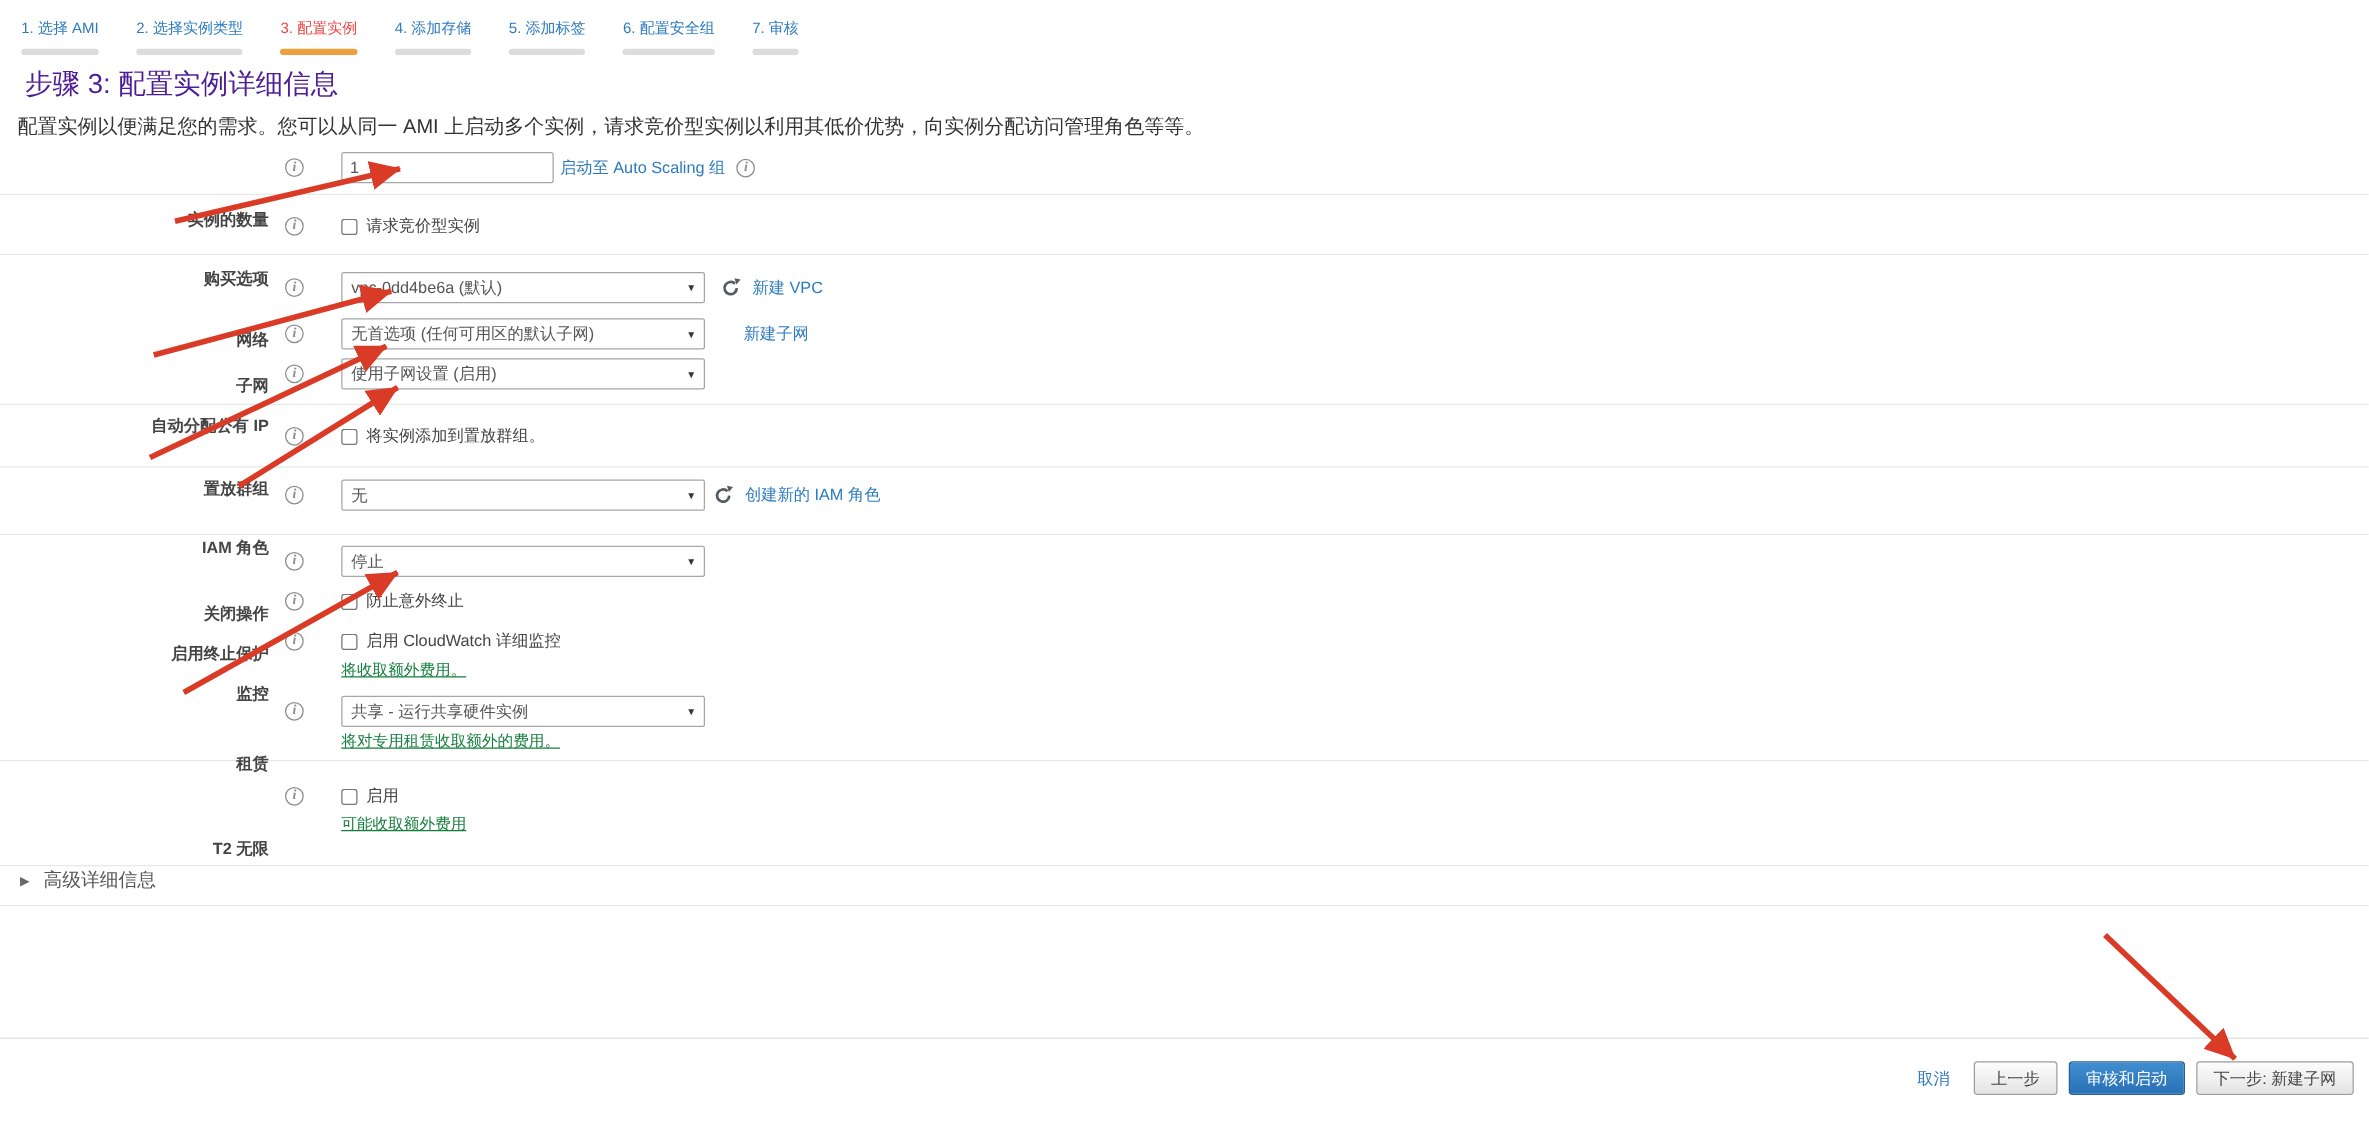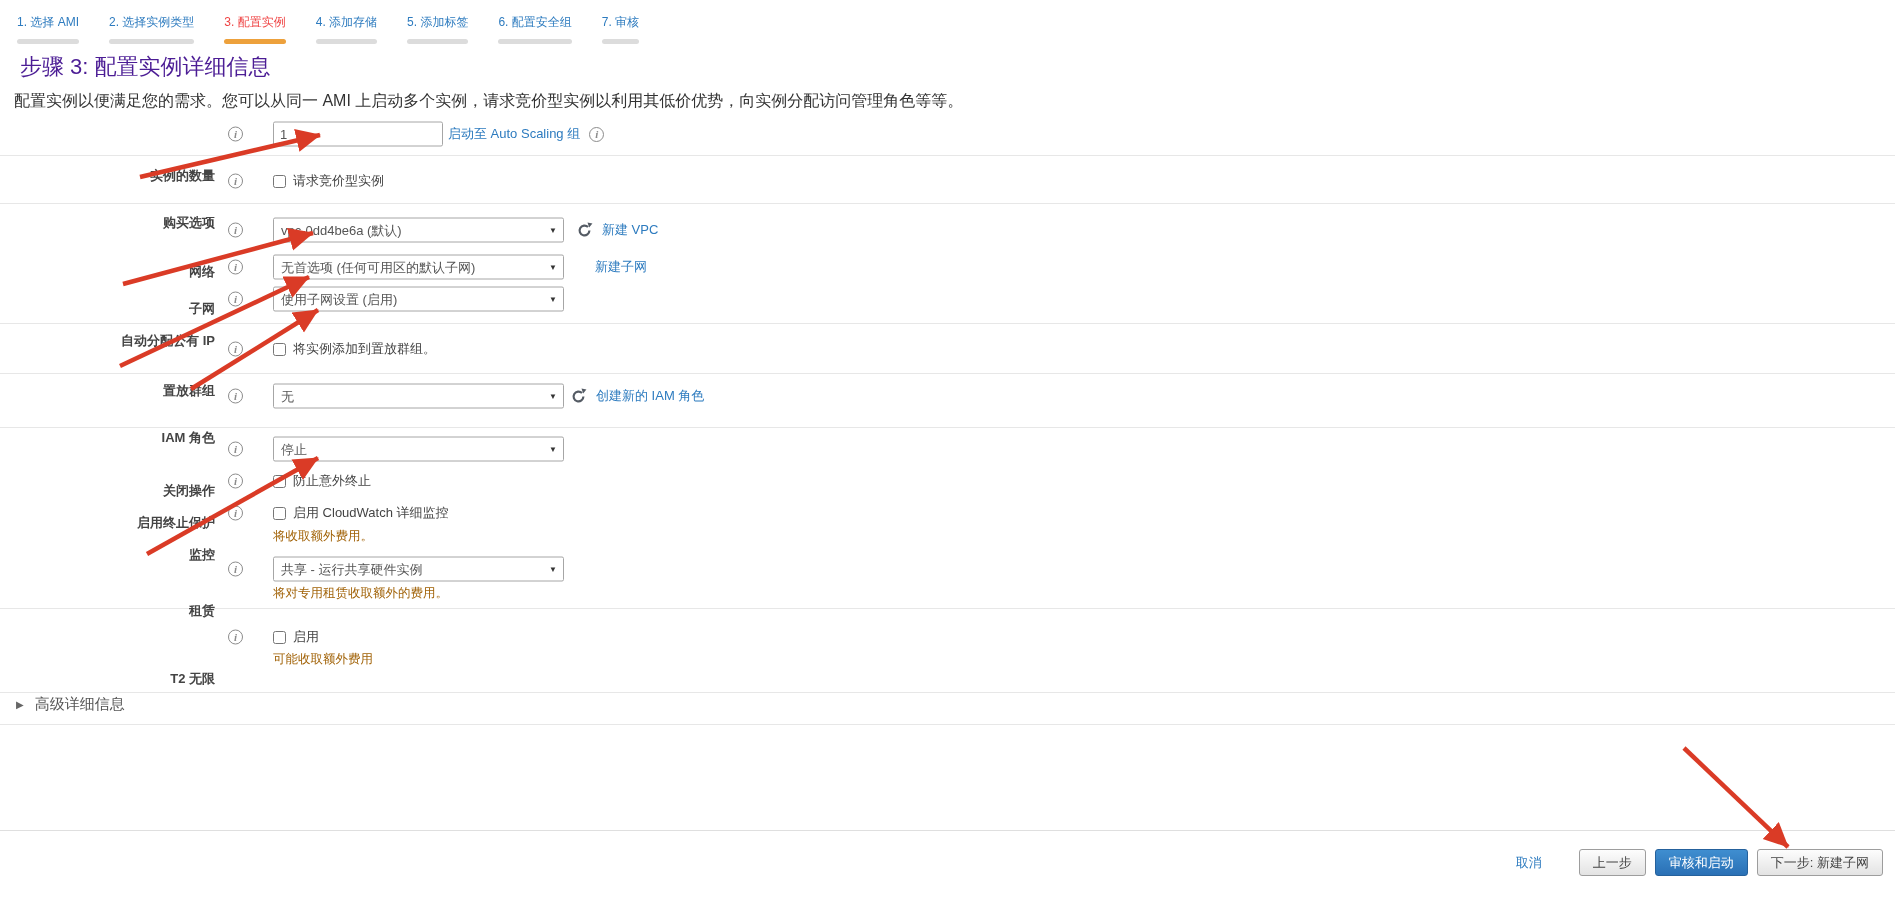--- a/index.html
+++ b/index.html
@@ -31,30 +31,30 @@
   .sel  { width:291px; height:25px; box-sizing:border-box; border:1px solid #a6a6a6; border-radius:2px;
           background:#fff; font-size:13px; color:#555; line-height:23px; padding:0 20px 0 7px;
           position:relative; cursor:pointer; white-space:nowrap; overflow:hidden; }
   .sel .caret { position:absolute; right:6px; top:50%; transform:translateY(-50%); font-size:8px; color:#333; }
   .txtinput { width:170px; height:25px; box-sizing:border-box; border:1px solid #a6a6a6; border-radius:2px;
               font-size:13px; color:#555; padding:0 6px; font-family:inherit; }
   .chk { display:flex; align-items:center; gap:7px; font-size:13px; color:#444; white-space:nowrap; cursor:pointer; }
   .chk input { width:13px; height:13px; margin:0; }
   .after { position:absolute; top:50%; transform:translateY(-50%); display:flex; align-items:center; gap:9px; white-space:nowrap; }
   .link { color:#2d7bbf; font-size:13px; cursor:pointer; }
-  .note { position:absolute; font-size:12.5px; color:#a16207; cursor:pointer; white-space:nowrap; }
+  .note { position:absolute; font-size:12.5px; color:#15803d; cursor:pointer; white-space:nowrap;text-decoration:underline; }
   .refresh { width:17px; height:17px; display:block; cursor:pointer; }
   
   .advanced { position:absolute; left:16px; top:695px; display:flex; align-items:center; gap:11px;
               font-size:15px; color:#555; cursor:pointer; }
   .advtri { font-size:10px; color:#666; }
   
   .footer { position:absolute; left:0; right:0; top:830px; height:67px; border-top:1px solid #dfdfdf; background:#fff; }
   .footer-inner { position:absolute; right:12px; top:18px; display:flex; align-items:center; gap:9px; }
-  .cancel { color:#2d7bbf; font-size:13px; margin-right:28px; cursor:pointer; }
+  .cancel { color:#2d7bbf; font-size:13px; margin-right:10px; cursor:pointer; }
   .btn { height:27px; line-height:25px; padding:0 13px; border-radius:3px; font-size:13px; font-weight:normal;
          box-sizing:border-box; cursor:pointer; white-space:nowrap; }
   .btn.gray { background:linear-gradient(#fdfdfd,#e3e3e3); border:1px solid #9d9d9d; color:#444; }
   .btn.primary { background:linear-gradient(#3f8ed0,#2a70b5); border:1px solid #25619c; color:#fff;text-align:right; }
   
   .arrows { position:absolute; left:0; top:0; width:1895px; height:897px; pointer-events:none; z-index:60; }
 </style>
 </head>
 <body>
 

